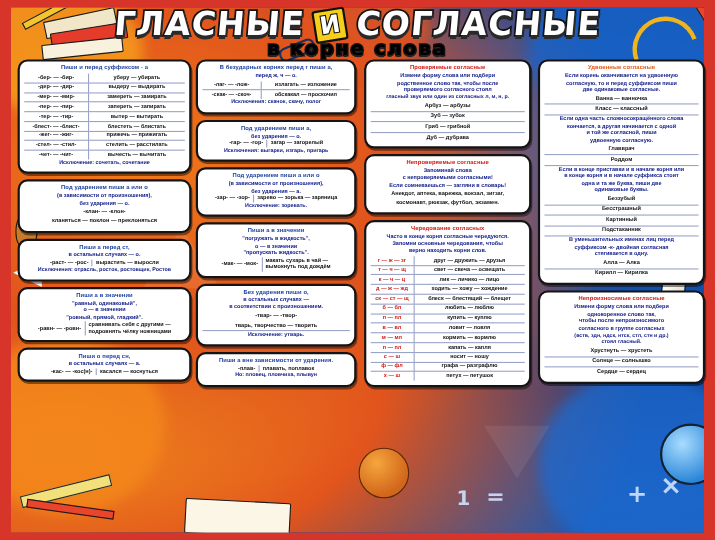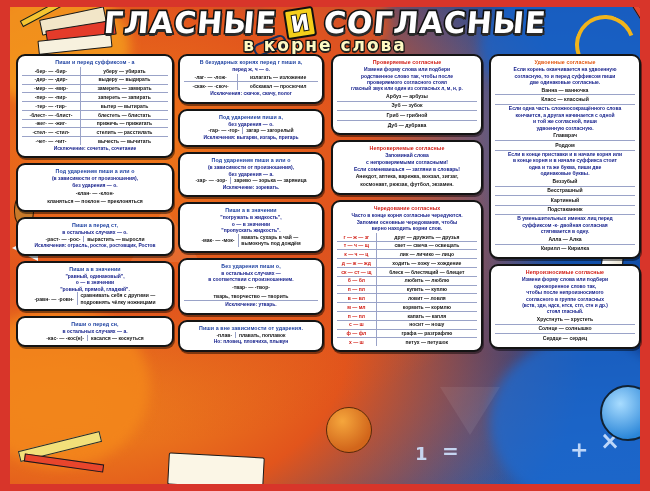--- a/index.html
+++ b/index.html
@@ -55,21 +55,21 @@
     font-weight: 700; font-size: 22px; line-height: 27px;
     color: #fff; text-align: center;
     -webkit-text-stroke: 2px #111;
     paint-order: stroke fill;
   }
   .subtitle-row { position: absolute; left: 0; top: 33px; width: 650px; text-align: center; }
   .subtitle {
     display: inline-block;
     font-family: "DejaVu Sans", sans-serif;
     font-weight: 700; font-size: 17px; letter-spacing: 2px;
-    color: #fef9c3;
+    color: #000000;
     -webkit-text-stroke: 2.6px #111;
     paint-order: stroke fill;
     text-shadow: 0 2px 0 #222;
   }
 
   
   .col { position: absolute; top: 54px; }
   .col1 { left: 16px;  width: 158px; }
   .col2 { left: 178px; width: 146px; }
   .col3 { left: 331px; width: 152px; }

